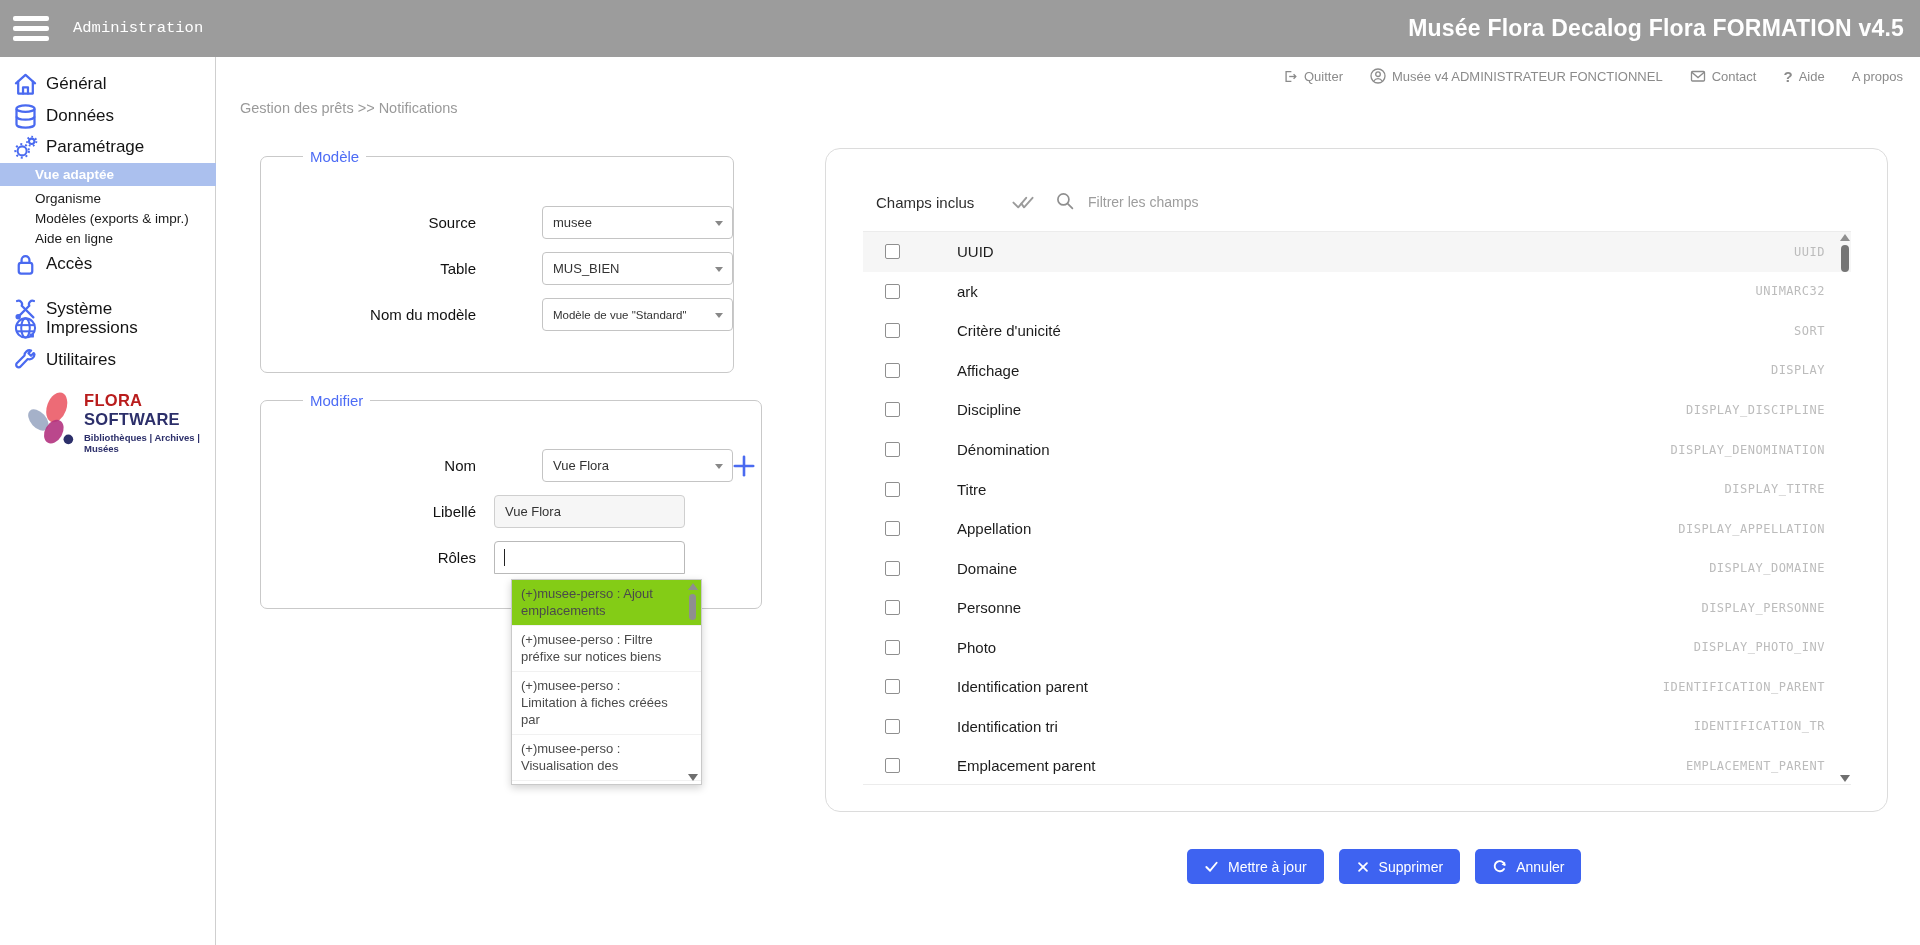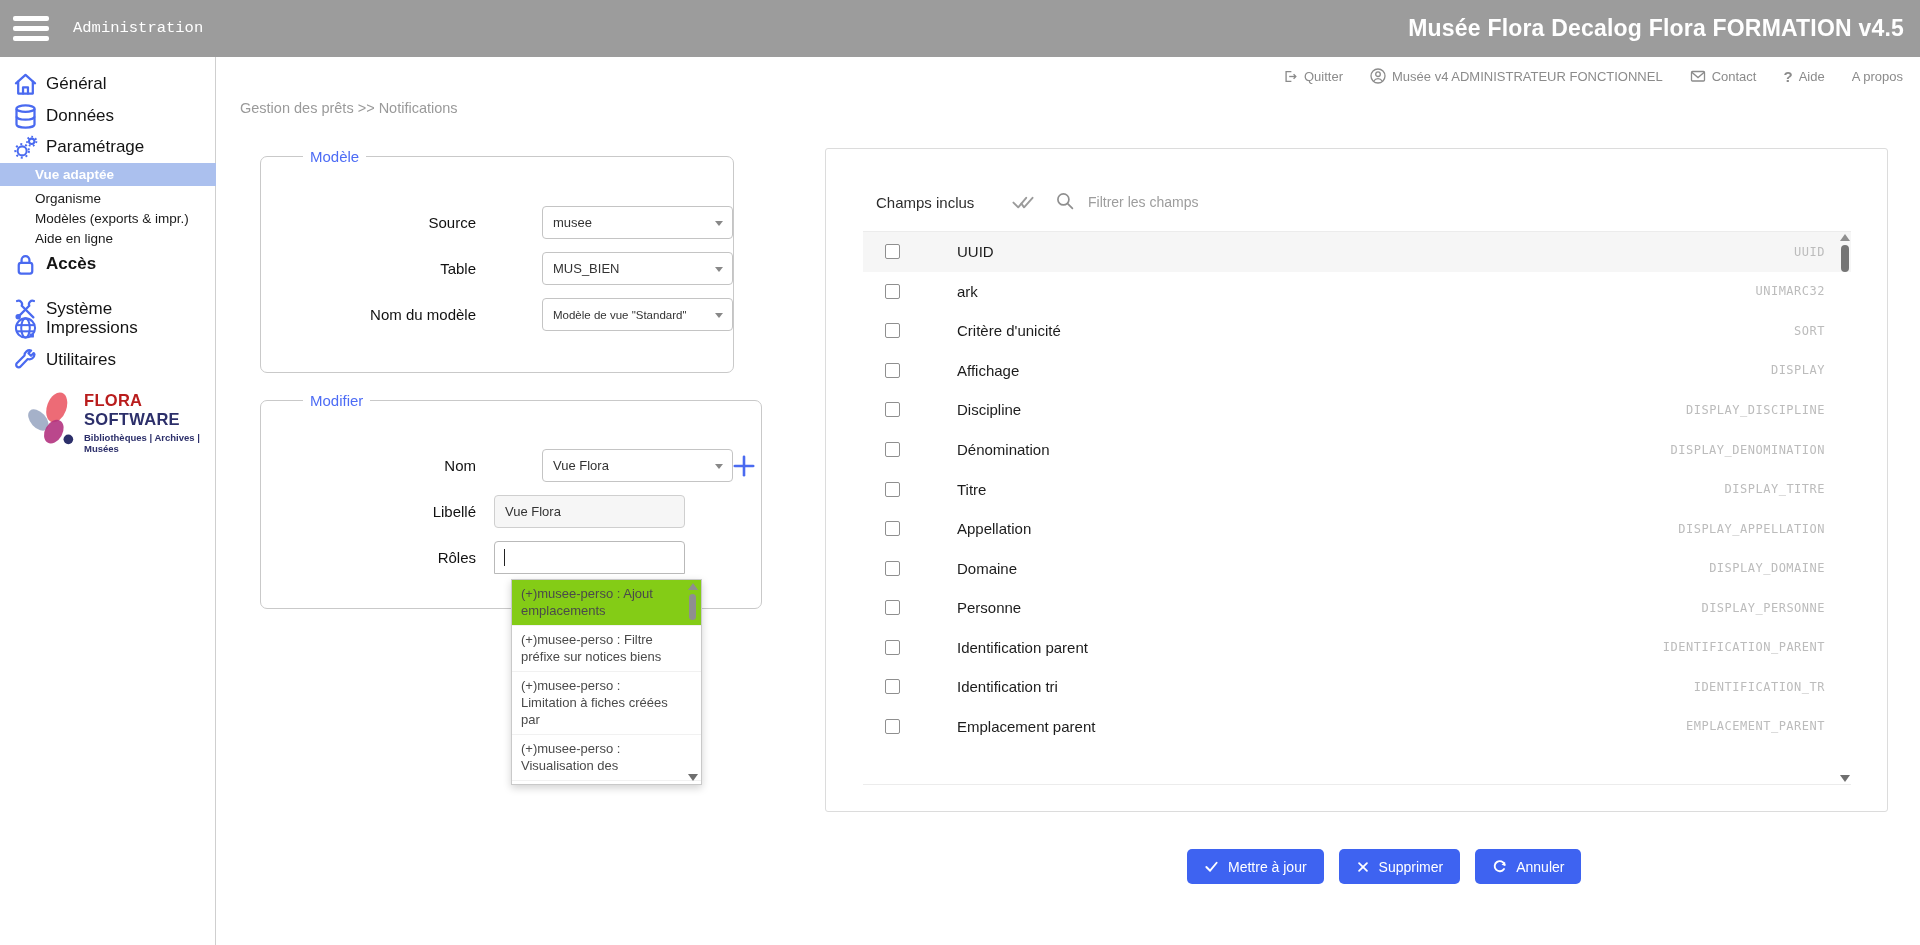--- a/index.html
+++ b/index.html
@@ -18,21 +18,21 @@
   .linkbar .tlink { display:flex; align-items:center; gap:6px; color:#8b8b8b; font-size:13px; cursor:pointer; white-space:nowrap; }
   .linkbar svg { display:block; }
   .qmark { font-size:15px; color:#8b8b8b; font-weight:bold; }
 
   
   .sidebar { position:absolute; left:0; top:57px; width:216px; height:888px; background:#fff; border-right:1px solid #cfcfcf; }
   .nav-item { position:absolute; left:0; width:216px; height:30px; display:flex; align-items:center; cursor:pointer; }
   .nav-item .nicon { position:absolute; left:12px; width:27px; height:27px; }
   .nav-item .nlabel { position:absolute; left:46px; font-size:17px; color:#141414; }
   .pos-general { top:12px; } .pos-donnees { top:44px; } .pos-parametrage { top:75px; }
-  .pos-acces { top:192px;font-weight:bold; } .pos-systeme { top:237px;text-decoration:underline; } .pos-impressions { top:256px; } .pos-utilitaires { top:288px; }
+  .pos-acces { top:192px; } .pos-systeme { top:237px;text-decoration:underline; } .pos-impressions { top:256px; } .pos-utilitaires { top:288px; }
   .subitem { position:absolute; left:0; width:216px; height:21px; line-height:21px; padding-left:35px; font-size:13.5px; color:#1a1a1a; cursor:pointer; }
   .subitem.selected { height:23px; line-height:23px; background:#abc0ee; color:#fff; font-weight:bold; }
   .pos-sub0 { top:106px; } .pos-sub1 { top:131px; } .pos-sub2 { top:151px; } .pos-sub3 { top:171px; }
   .logo { position:absolute; left:18px; top:333px; width:190px; display:flex; align-items:center; gap:4px; }
   .logo-text .brand { font-size:16.5px; font-weight:800; letter-spacing:0.3px; }
   .logo-text .brand .b1 { color:#b91c1c; } .logo-text .brand .b2 { color:#2c2f6a; }
   .logo-text .tagline { font-size:9.5px; font-weight:bold; color:#2c2f6a; margin-top:3px; }
 
   
   .breadcrumb { position:absolute; left:240px; top:100px; font-size:14.5px; color:#9a9a9a; }
@@ -57,21 +57,21 @@
   
   .roles-dropdown { position:absolute; left:511px; top:579px; width:191px; height:206px; background:#fff; border:1px solid #c9c9c9; box-shadow:0 3px 8px rgba(0,0,0,0.18); overflow:hidden; z-index:20; }
   .roles-dropdown .opt { padding:5px 24px 6px 9px; font-size:13px; line-height:17px; color:#4a4a4a; border-bottom:1px solid #f1f1f1; cursor:pointer; }
   .roles-dropdown .opt.hl { background:#84cc16; }
   .dd-scroll { position:absolute; right:3px; top:3px; bottom:3px; width:11px; }
   .tri-up { width:0; height:0; border-left:5px solid transparent; border-right:5px solid transparent; border-bottom:7px solid #8f8f8f; margin:0 auto; }
   .tri-down { width:0; height:0; border-left:5px solid transparent; border-right:5px solid transparent; border-top:7px solid #6f6f6f; margin:0 auto; position:absolute; bottom:0; left:0; right:0; }
   .dd-thumb { position:absolute; top:11px; left:2px; width:7px; height:26px; background:#8f8f8f; border-radius:4px; }
 
   
-  .champs-panel { position:absolute; left:825px; top:148px; width:1063px; height:664px; border:1px solid #dcdcdc; border-radius:3px; background:#fff; }
+  .champs-panel { position:absolute; left:825px; top:148px; width:1063px; height:664px; border:1px solid #dcdcdc; border-radius:15px; background:#fff; }
   .champs-header { position:absolute; left:0; top:0; width:100%; height:90px; }
   .champs-title { position:absolute; left:50px; top:45px; font-size:15px; color:#2e2e2e; }
   .check-all { position:absolute; left:186px; top:44px; cursor:pointer; }
   .search-icon { position:absolute; left:230px; top:43px; }
   .filter-input { position:absolute; left:262px; top:40px; width:330px; height:26px; border:none; outline:none; font-size:14px; color:#444; font-family:"Liberation Sans",sans-serif; }
   .filter-input::placeholder { color:#9d9d9d; }
   .champs-list { position:absolute; left:37px; right:36px; top:82px; height:554px; border-top:1px solid #ececec; border-bottom:1px solid #ececec; }
   .clist-row { height:39.55px; display:flex; align-items:center; padding-left:22px; position:relative; cursor:pointer;gap:35px; }
   .clist-row:first-child { background:#f6f6f6; }
   .cb { width:15px; height:15px; border:1px solid #8f8f8f; border-radius:2px; background:#fff; flex:0 0 auto; }
@@ -340,20 +340,25 @@
           <span class="clabel">Domaine</span>
           <span class="ccode">DISPLAY_DOMAINE</span>
         </div>
       <div class="clist-row">
           <span class="cb"></span>
           <span class="clabel">Personne</span>
           <span class="ccode">DISPLAY_PERSONNE</span>
         </div>
       <div class="clist-row">
           <span class="cb"></span>
+          <span class="clabel">Photo</span>
+          <span class="ccode">DISPLAY_PHOTO_INV</span>
+        </div>
+      <div class="clist-row">
+          <span class="cb"></span>
           <span class="clabel">Identification parent</span>
           <span class="ccode">IDENTIFICATION_PARENT</span>
         </div>
       <div class="clist-row">
           <span class="cb"></span>
           <span class="clabel">Identification tri</span>
           <span class="ccode">IDENTIFICATION_TR</span>
         </div>
       <div class="clist-row">
           <span class="cb"></span>

